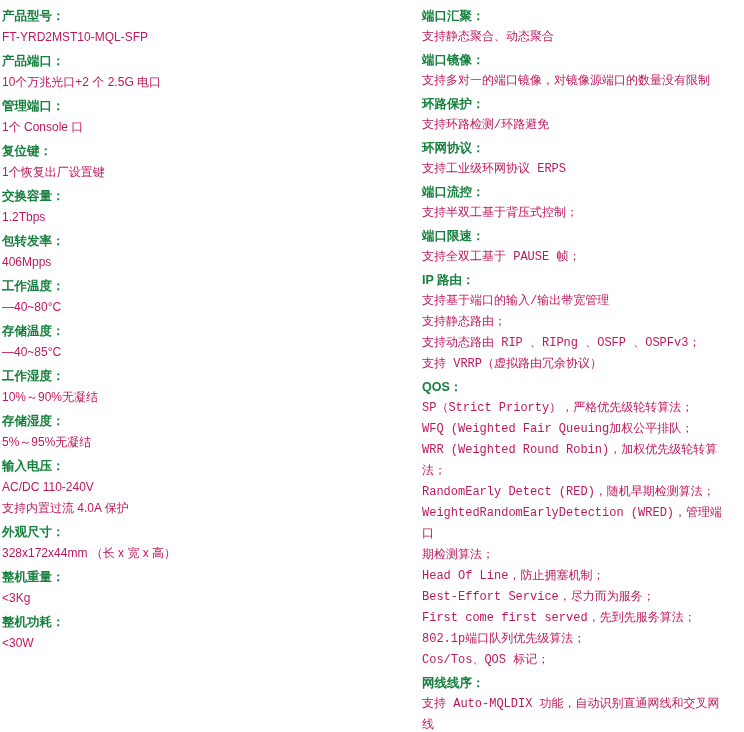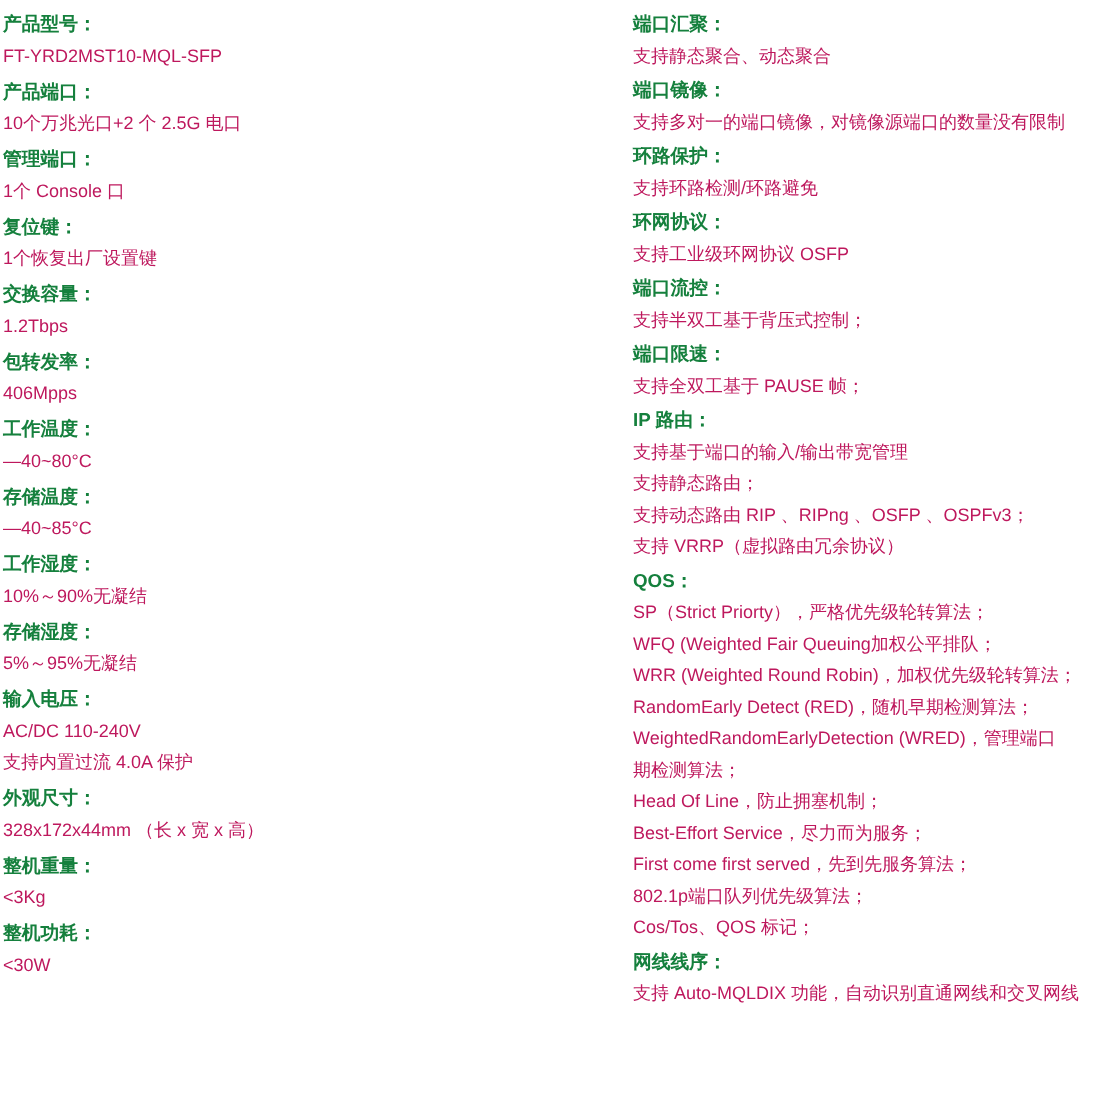--- a/index.html
+++ b/index.html
@@ -51,20 +51,21 @@
     font-size: 12px;
     line-height: 21px;
     padding: 0 0 0 2px;
     margin: 0;
   }
   .col-right .term {
     padding-left: 4px;
   }
   .col-right .desc {
     padding-left: 4px;
+    font-family: Liberation Mono, monospace;
   }
   .col-left .entry { margin-bottom: 3px; }
   .col-right .entry { margin-bottom: 2px; }
 </style>
 </head>
 <body>
 
 <div class="spec-sheet">
 
   <div class="column col-left">
@@ -155,21 +156,21 @@
       <div class="desc">支持多对一的端口镜像，对镜像源端口的数量没有限制</div>
     </div>
 
     <div class="entry">
       <div class="term">环路保护：</div>
       <div class="desc">支持环路检测/环路避免</div>
     </div>
 
     <div class="entry">
       <div class="term">环网协议：</div>
-      <div class="desc">支持工业级环网协议 OSFP</div>
+      <div class="desc">支持工业级环网协议 ERPS</div>
     </div>
 
     <div class="entry">
       <div class="term">端口流控：</div>
       <div class="desc">支持半双工基于背压式控制；</div>
     </div>
 
     <div class="entry">
       <div class="term">端口限速：</div>
       <div class="desc">支持全双工基于 PAUSE 帧；</div>

